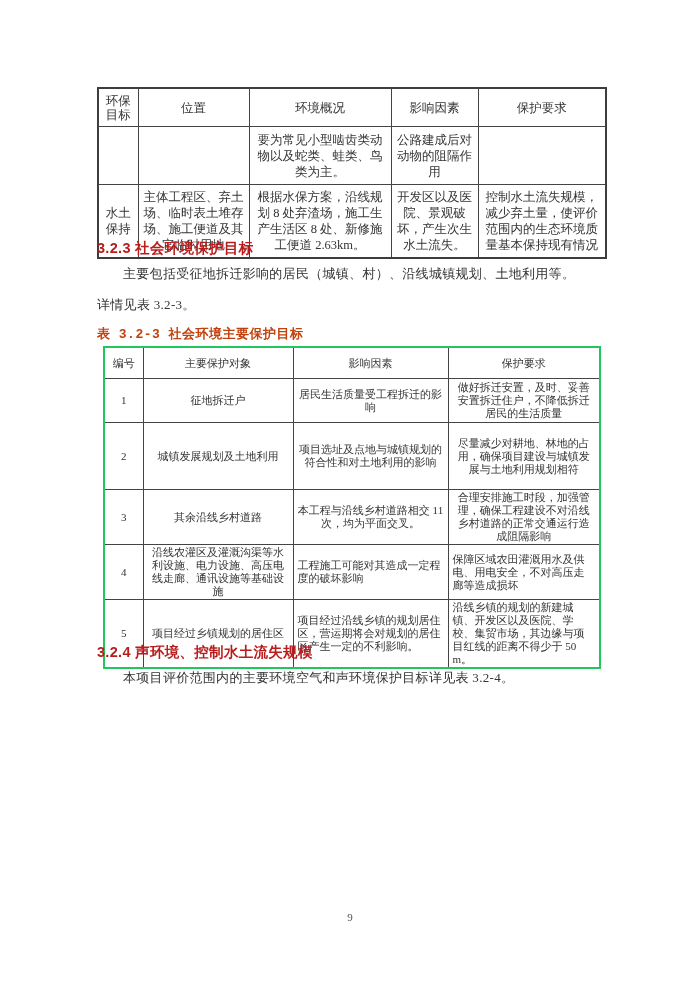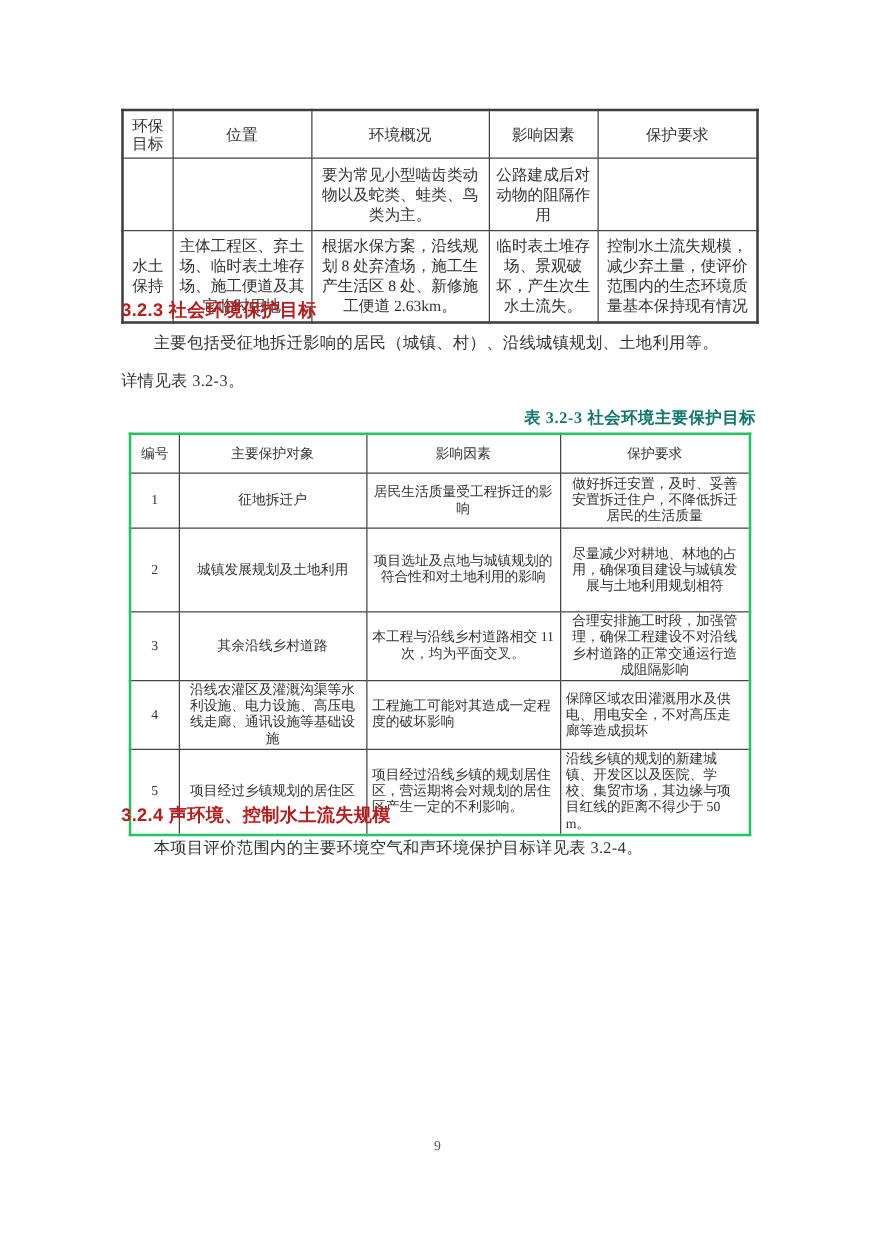--- a/index.html
+++ b/index.html
@@ -37,23 +37,23 @@
 
   
   .sec-heading{
     font-family:"Liberation Sans","DejaVu Sans",sans-serif;
     font-weight:bold;font-size:14.5px;color:#b91c1c;
     letter-spacing:0.3px;white-space:nowrap;
   }
   .body-par{font-size:13px;letter-spacing:0.3px;line-height:31px;width:508px;}
   .body-par .indent{text-indent:2em;}
   .tbl-caption{
-    font-family:Liberation Serif, serif;
-    font-weight:bold;font-size:13px;color:#0f766e;
-    width:508px;text-align:right;letter-spacing:0.5px;
+    font-family:Liberation Mono, monospace;
+    font-weight:bold;font-size:13px;color:#c2410c;
+    width:508px;text-align:left;letter-spacing:0.5px;
   }
   .page-number{
     width:700px;text-align:center;
     font-size:11px;color:#555;
     font-family:"Liberation Serif","DejaVu Serif",serif;
   }
 </style>
 </head>
 <body>
 
@@ -79,21 +79,21 @@
         <td></td>
         <td></td>
         <td>要为常见小型啮齿类动物以及蛇类、蛙类、鸟类为主。</td>
         <td>公路建成后对动物的阻隔作用</td>
         <td></td>
       </tr>
       <tr class="r2">
         <td>水土保持</td>
         <td>主体工程区、弃土场、临时表土堆存场、施工便道及其它临时用地</td>
         <td>根据水保方案，沿线规划 8 处弃渣场，施工生产生活区 8 处、新修施工便道 2.63km。</td>
-        <td>临时表土堆存场、景观破坏，产生次生水土流失。</td>
+        <td>开发区以及医院、景观破坏，产生次生水土流失。</td>
         <td>控制水土流失规模，减少弃土量，使评价范围内的生态环境质量基本保持现有情况</td>
       </tr>
     </tbody>
   </table>
 
   <div class="sec-heading abs" style="left:97px;top:239px;">3.2.3 社会环境保护目标</div>
 
   <div class="body-par abs" style="left:97px;top:258px;">
     <div class="indent">主要包括受征地拆迁影响的居民（城镇、村）、沿线城镇规划、土地利用等。</div>
     <div>详情见表 3.2-3。</div>

